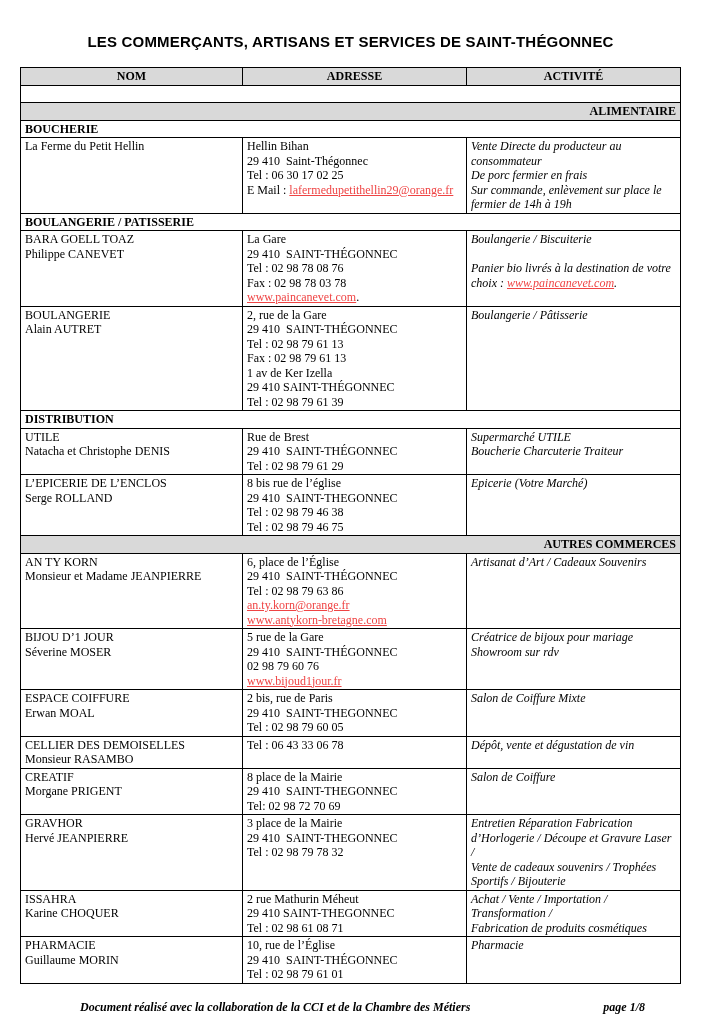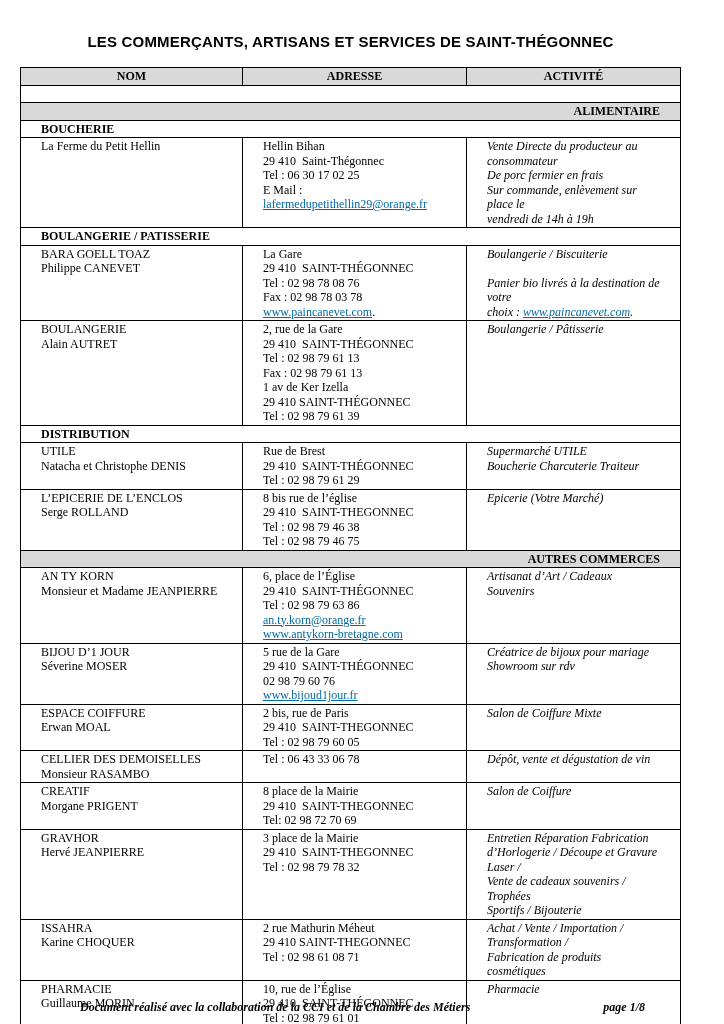--- a/index.html
+++ b/index.html
@@ -11,34 +11,34 @@
     font-family:"Liberation Sans", sans-serif;
     font-size:15px; font-weight:bold; text-align:center;
     margin:0; padding-top:33px; letter-spacing:0.2px;
   }
   table.biz {
     border-collapse:collapse; table-layout:fixed;
     width:660px; margin:17px auto 0 auto;
   }
   table.biz th, table.biz td {
     border:1px solid #000; vertical-align:top;
-    font-size:12px; line-height:14.5px; padding:1px 20px;
+    font-size:12px; line-height:14.5px; padding:1px 4px;
   }
   th.colhead {
     background:#d9d9d9; font-weight:bold; text-align:center;
     height:13px; padding:0 4px;
   }
   .spacer-row td { height:11px; padding:0; border:1px solid #000; }
   .group-row td {
     background:#d9d9d9; font-weight:bold; text-align:right; height:13px;
   }
   .sub-row td { font-weight:bold; text-align:left; height:13px; }
   .line { white-space:pre-wrap; }
   td.activite { font-style:italic; }
-  a.doc-link { color:#0369a1; cursor:pointer; }
+  a.doc-link { color:#ef4444; cursor:pointer; }
   .footer {
     position:absolute; left:80px; right:56px; bottom:9px;
     display:flex; justify-content:space-between;
     font-size:12px; font-weight:bold; font-style:italic;margin-top:28px;
   }
 </style>
 </head>
 <body>
 
 <div class="page">
@@ -74,21 +74,21 @@
           <td>
             <div class="line">Hellin Bihan</div>
             <div class="line">29 410  Saint-Thégonnec</div>
             <div class="line">Tel : 06 30 17 02 25</div>
             <div class="line">E Mail : <a href="#" class="doc-link">lafermedupetithellin29@orange.fr</a></div>
           </td>
           <td class="activite">
             <div class="line">Vente Directe du producteur au consommateur</div>
             <div class="line">De porc fermier en frais</div>
             <div class="line">Sur commande, enlèvement sur place le</div>
-            <div class="line">vendredi de 14h à 19h</div>
+            <div class="line">fermier de 14h à 19h</div>
           </td>
         </tr>
         <tr class="sub-row">
           <td colspan="3">BOULANGERIE / PATISSERIE</td>
         </tr>
         <tr class="biz-row">
           <td>
             <div class="line">BARA GOELL TOAZ</div>
             <div class="line">Philippe CANEVET</div>
           </td>

